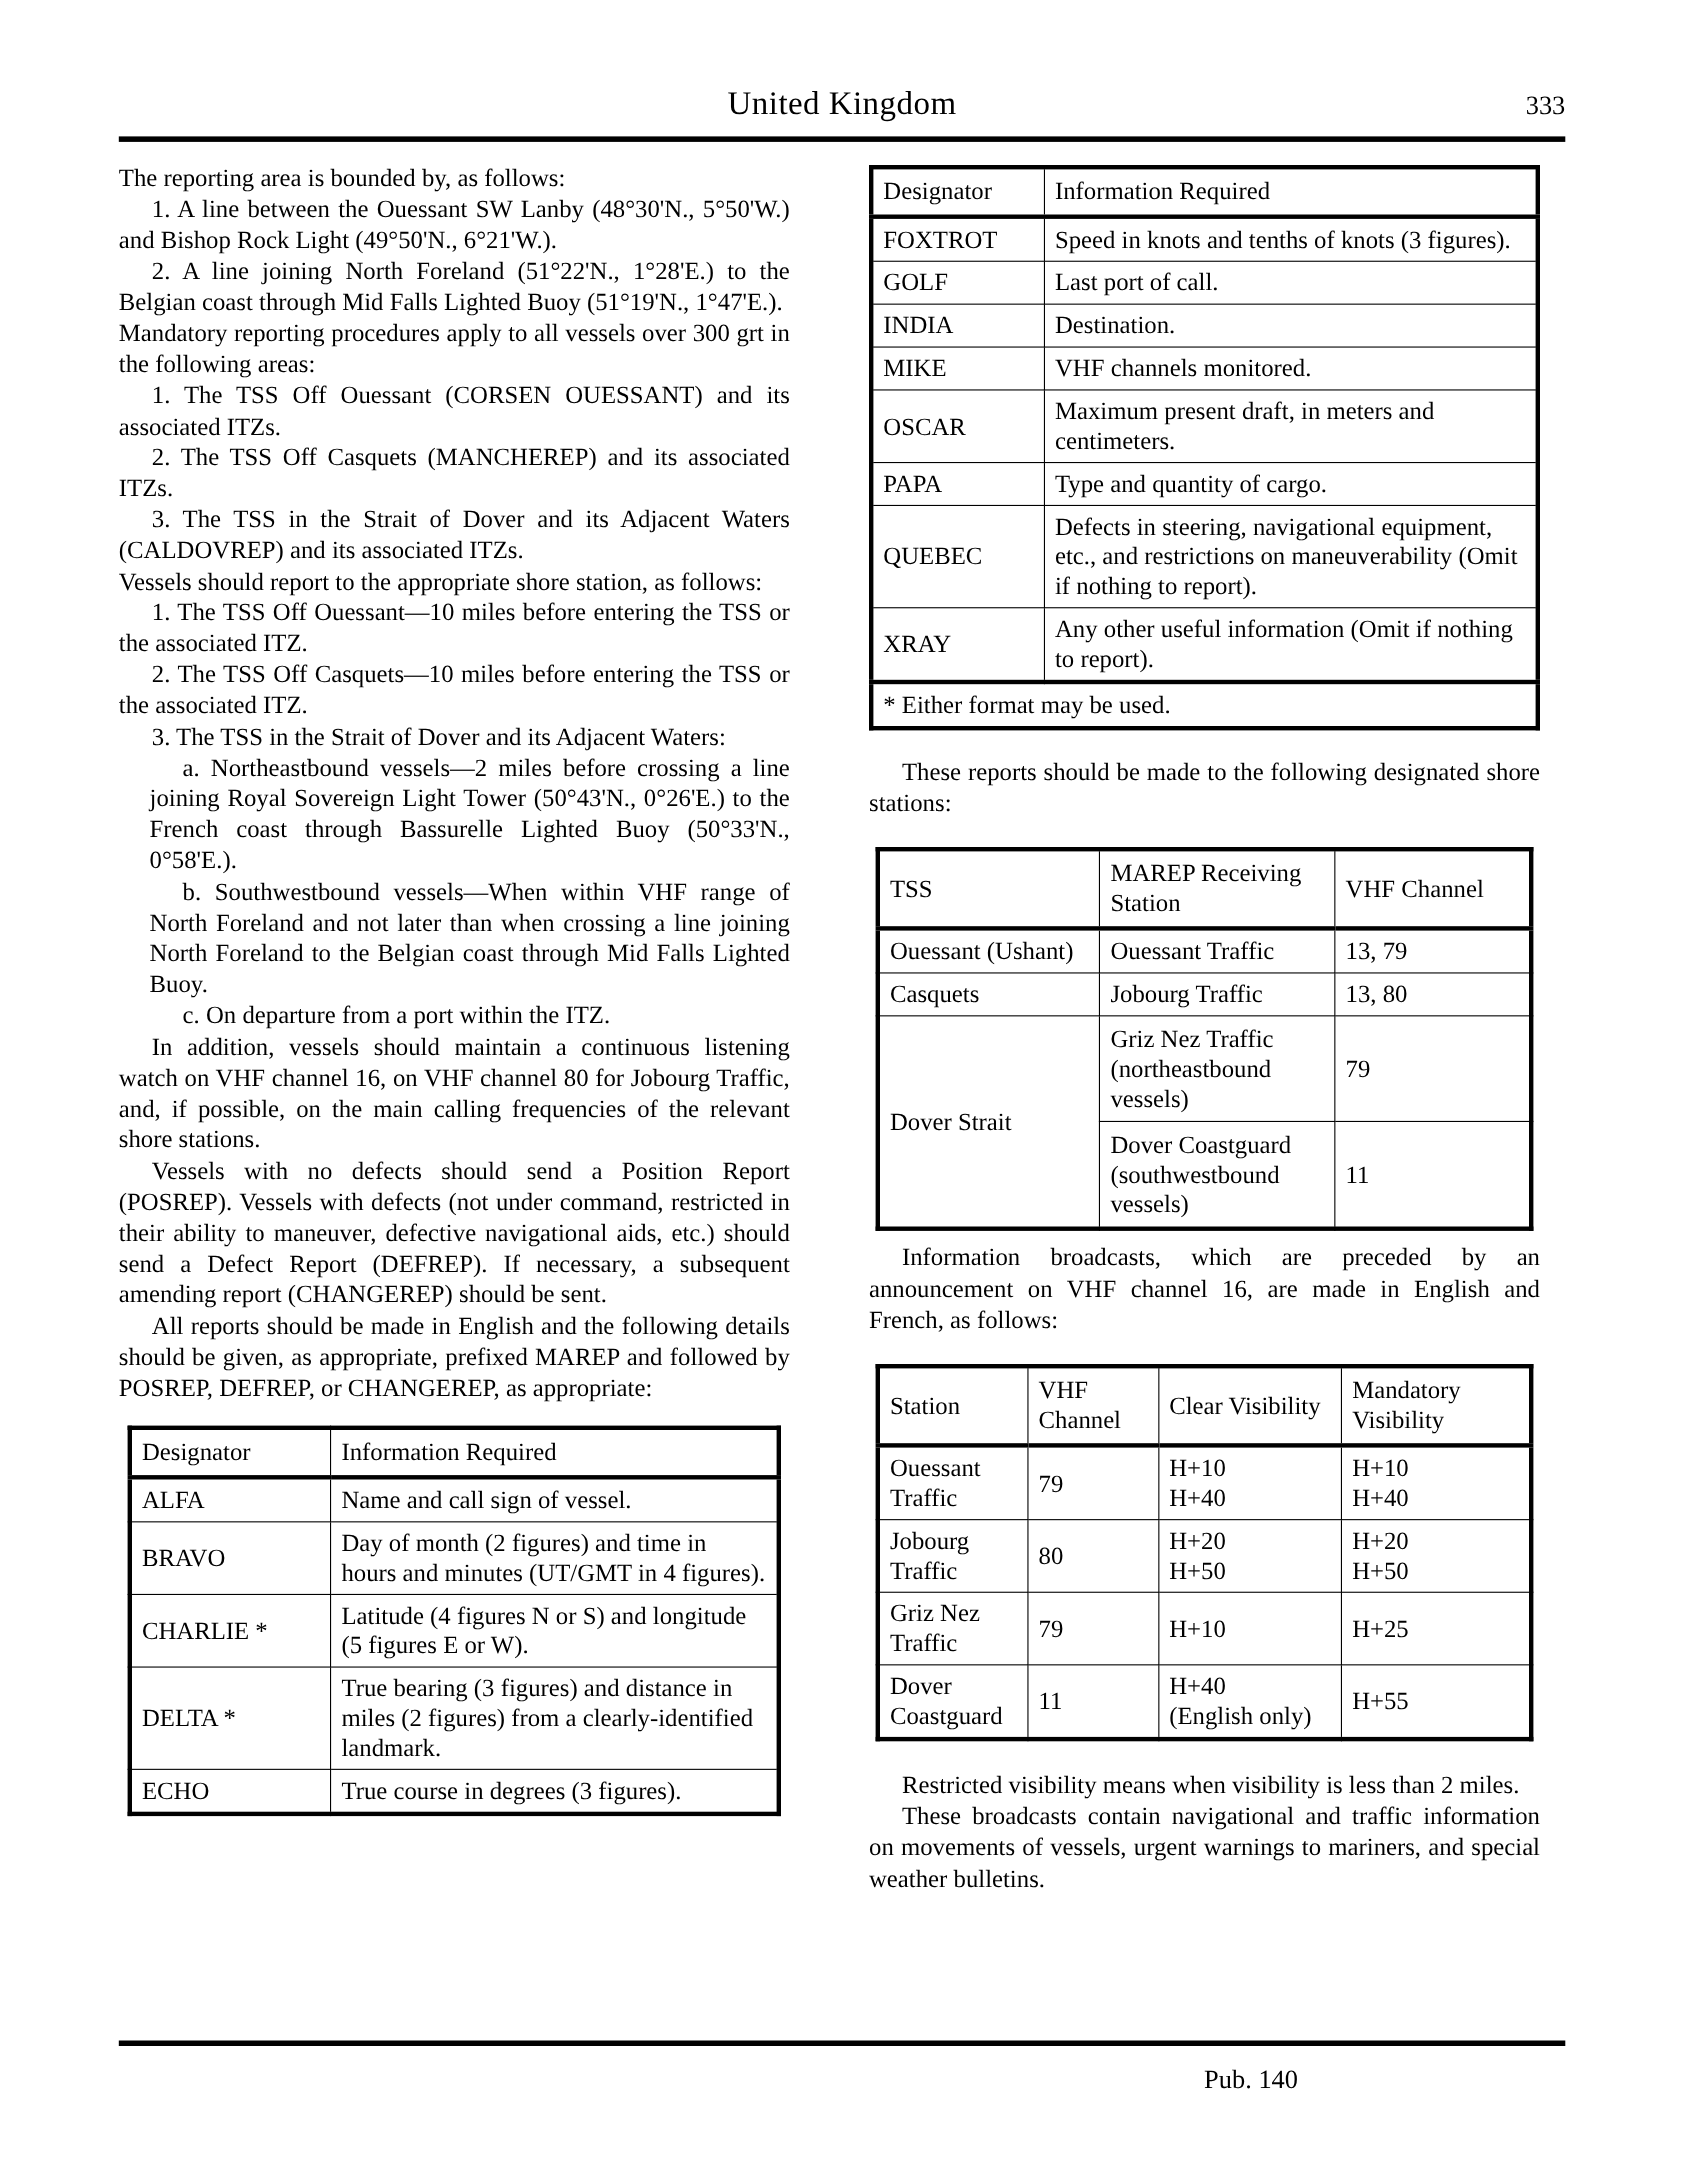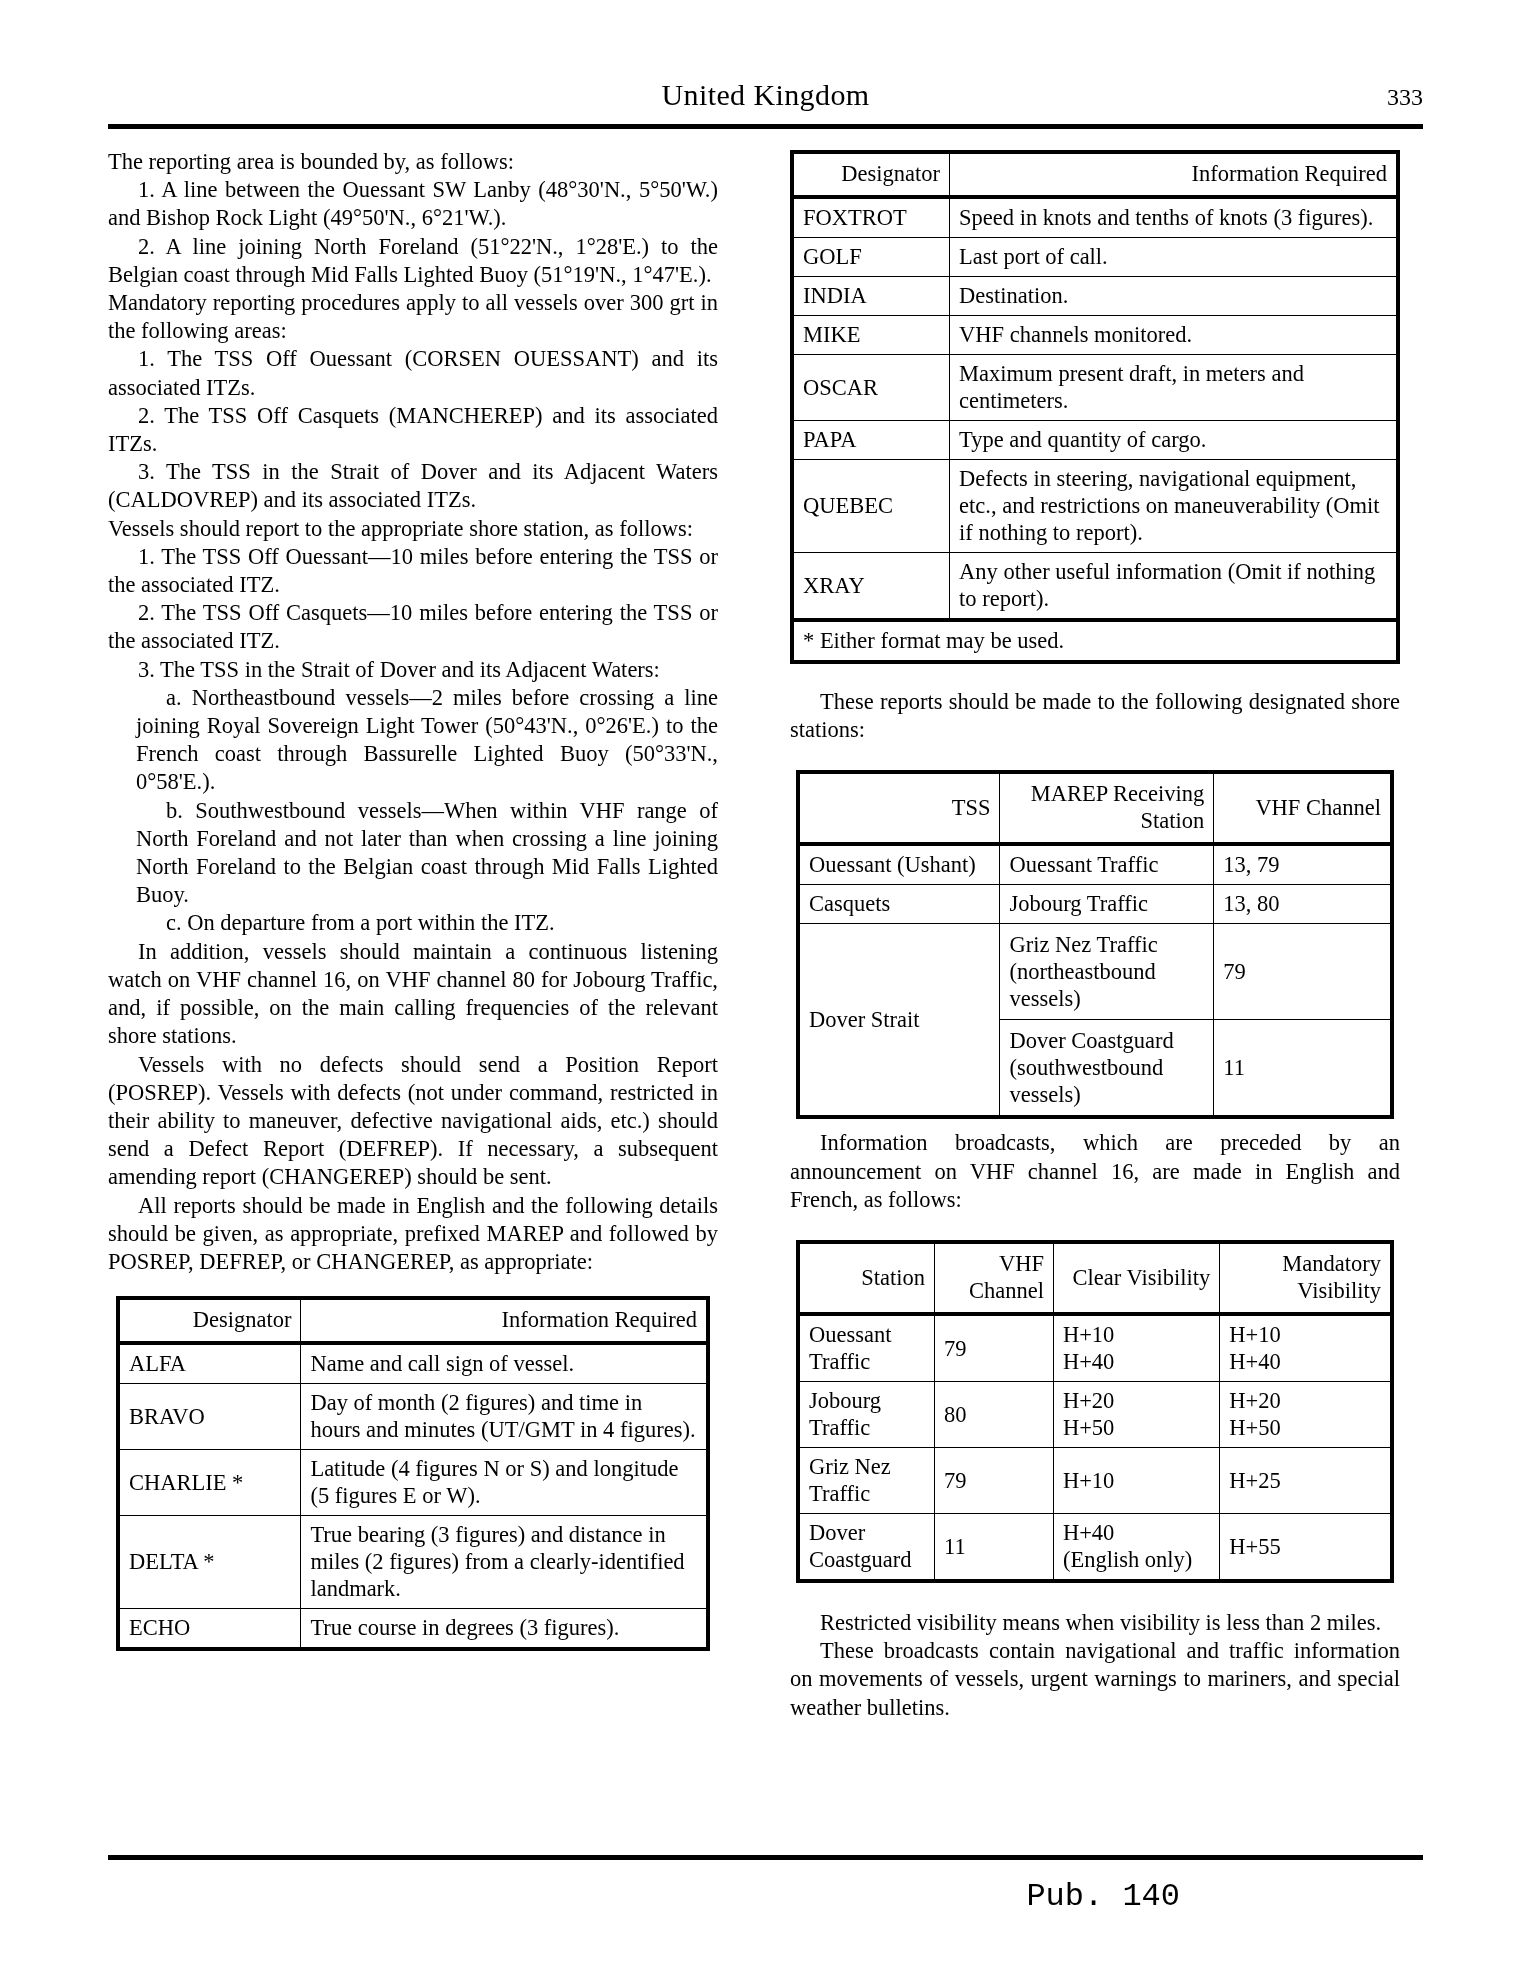--- a/index.html
+++ b/index.html
@@ -61,22 +61,21 @@
     left: 108px;
     top: 1855px;
     width: 1315px;
     height: 5px;
     background: #000;
   }
   .footer-pub {
     position: absolute;
     right: 108px;
     top: 1878px;
-    font-size: 32px;
-    font-family: Liberation Mono, monospace;
+    font-size: 24px;
   }
 
   
   .col {
     position: absolute;
     top: 148px;
     width: 610px;
   }
   .col-left  { left: 108px; }
   .col-right { left: 790px; }
@@ -103,21 +102,21 @@
     margin: 0;
   }
   table.doc td, table.doc th {
     border: 1.6px solid #000;
     padding: 5px 9px 6px 9px;
     vertical-align: middle;
     font-weight: normal;
     text-align: left;
   }
   table.doc thead th {
-    text-align: right;
+    text-align: left;
     border-bottom: 4px solid #000;
     padding: 6px 9px 8px 9px;
   }
   td.justify, th.justify {
     text-align: justify;
     text-justify: inter-word;
   }
   td.center { text-align: center; }
   .tbl-wrap { margin: 0; }
   .footnote-row td {

